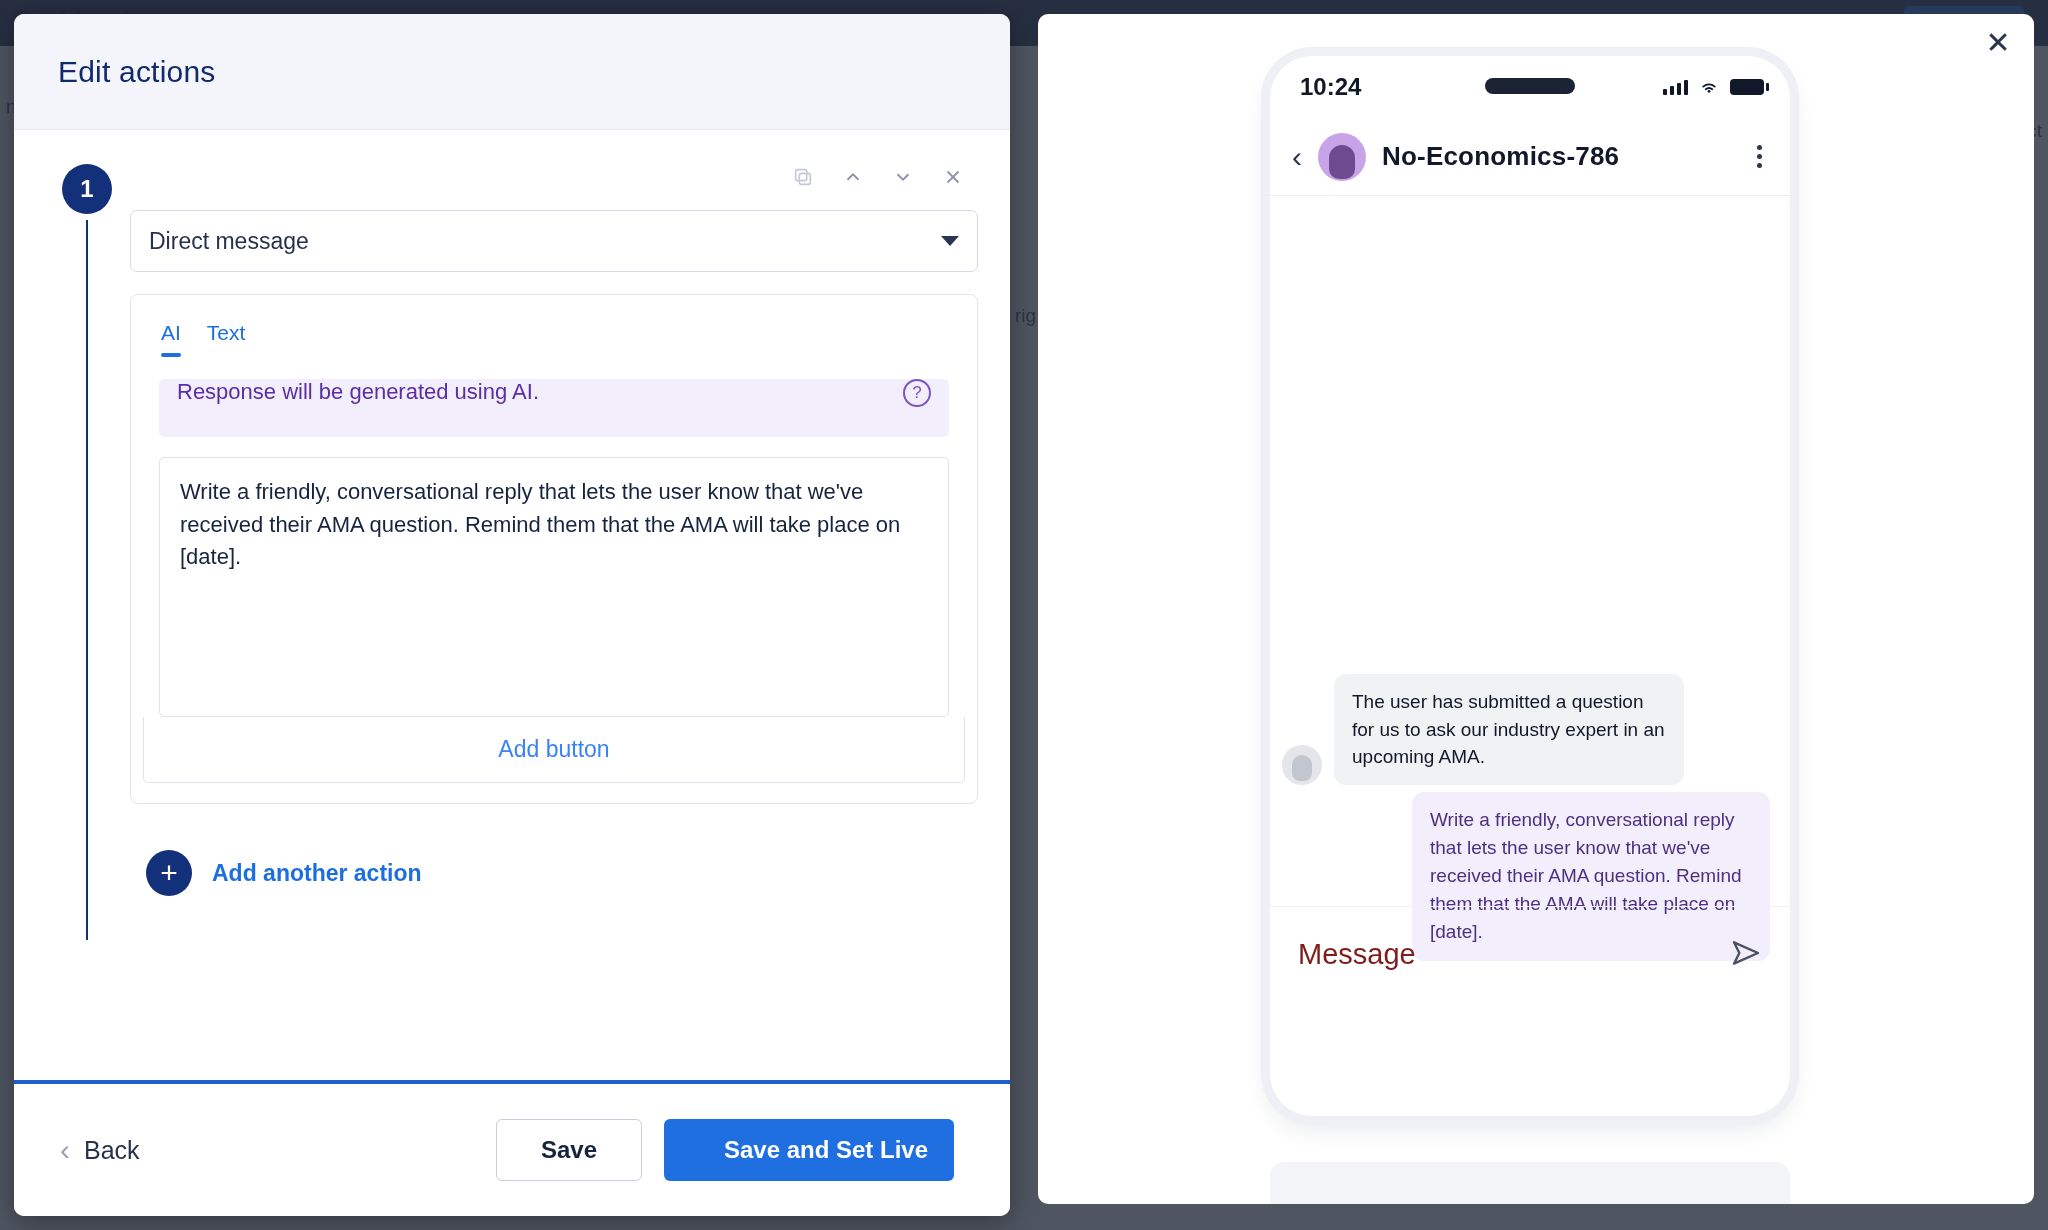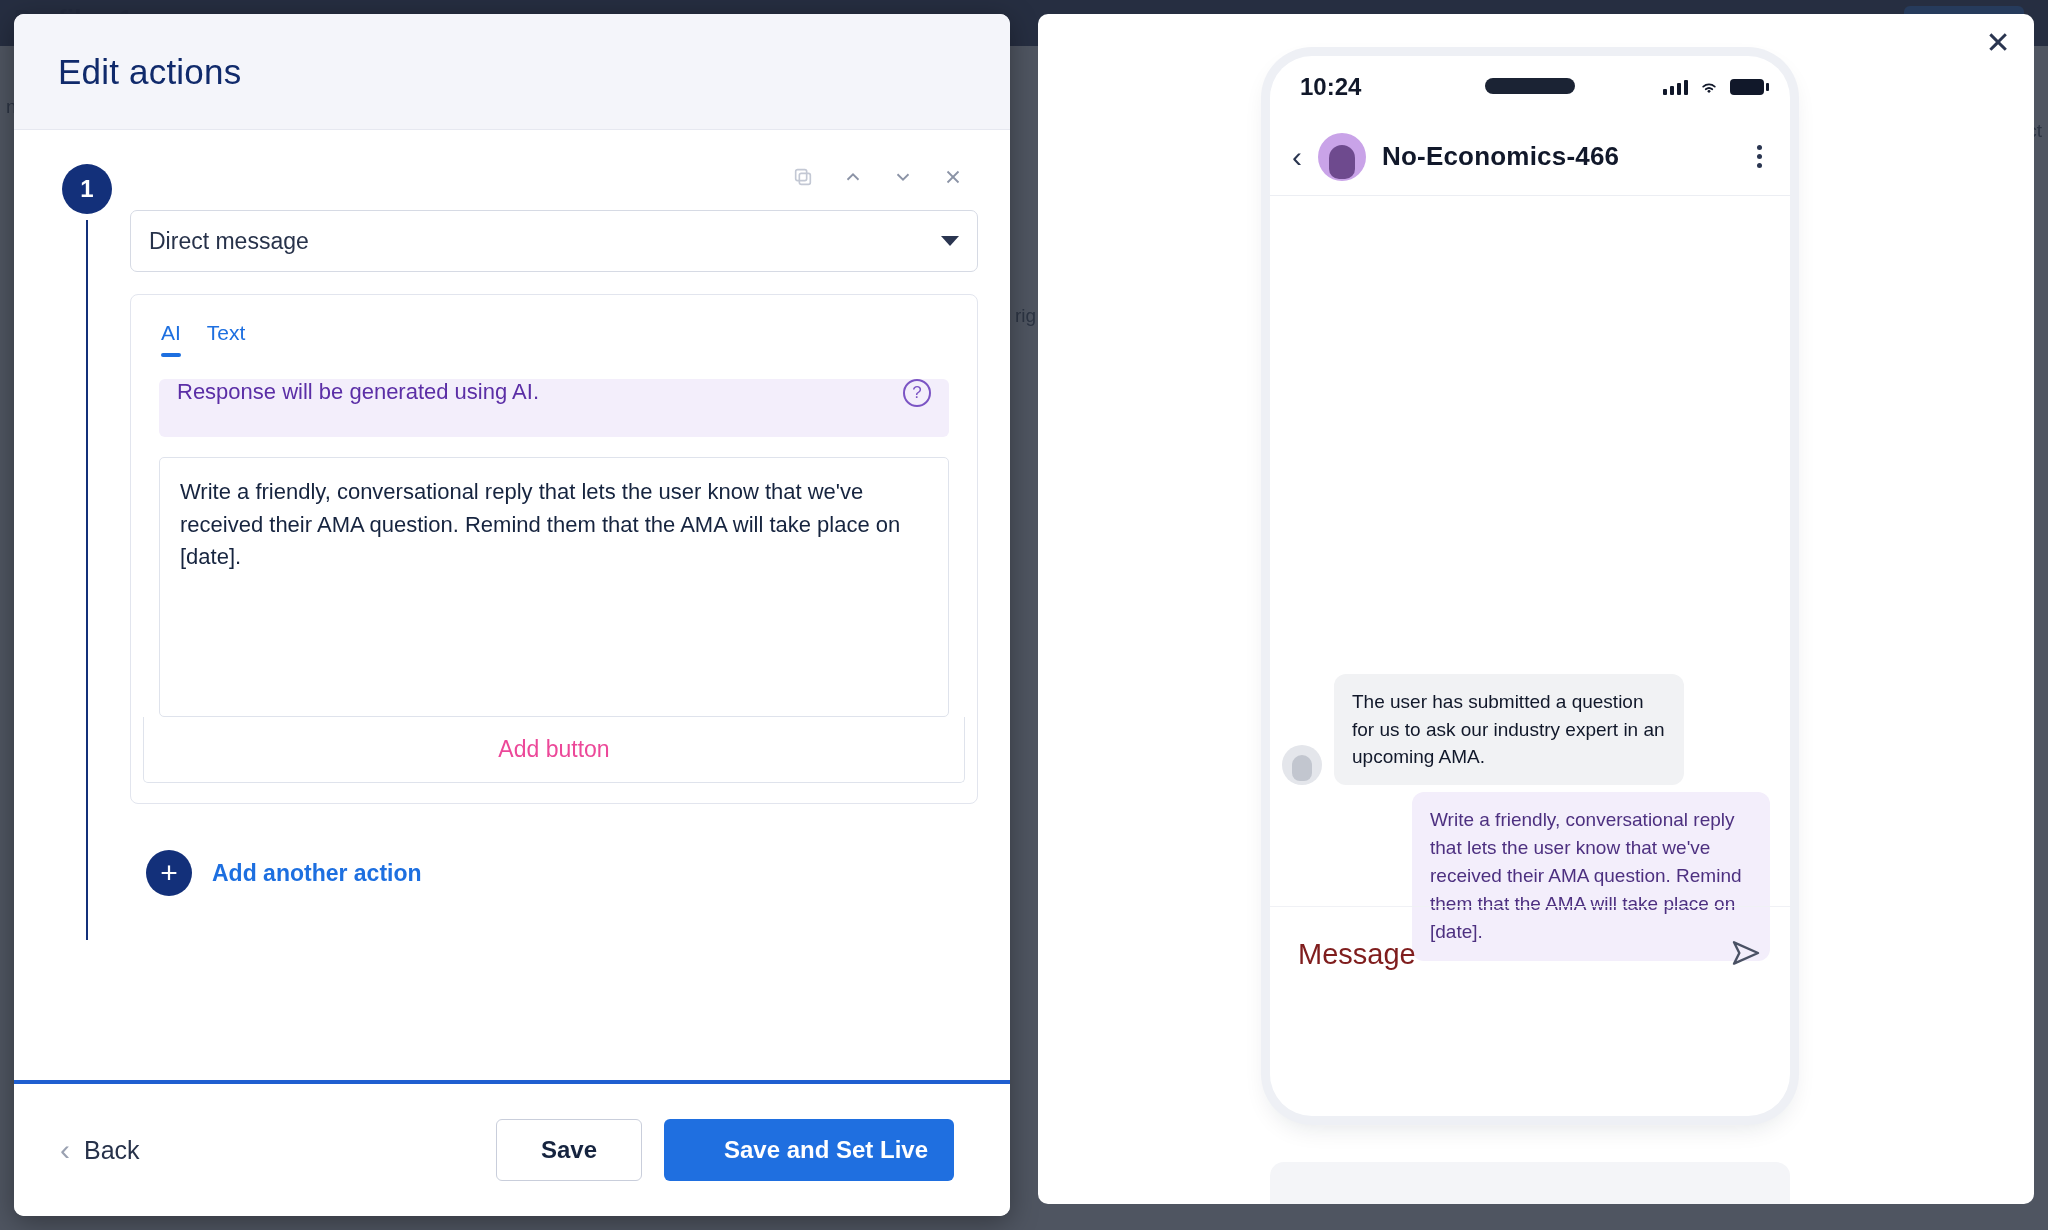--- a/index.html
+++ b/index.html
@@ -69,21 +69,21 @@
     overflow: hidden;
   }
   .modal-header {
     height: 116px;
     background: #f4f5fa;
     border-bottom: 1px solid #e6e8f0;
     display: flex; align-items: center;
     padding-left: 44px;
   }
   .modal-title {
-    font-size: 35px; color: #102a6b; font-weight: 400;
+    font-size: 30px; color: #102a6b; font-weight: 400;
     letter-spacing: .2px;
   }
   .modal-body {
     position: relative;
     height: 950px;
     padding: 0 32px;
     overflow: hidden;
   }
 
   
@@ -196,21 +196,21 @@
     color: #16243f;
     overflow: hidden;
   }
   .add-button {
     margin: 0 12px;
     border: 1px solid #dfe3ec;
     border-top: none;
     border-radius: 0 0 5px 5px;
     height: 66px;
     display: flex; align-items: center; justify-content: center;
-    font-size: 23px; color: #ec4899;
+    font-size: 23px; color: #3b82f6;
     cursor: pointer;
   }
 
   
   .add-action {
     display: flex; align-items: center; gap: 20px;
     margin-top: 46px;
     margin-left: 16px;
   }
   .add-circle {
@@ -507,21 +507,21 @@
             <path d="M5.5 8.5a10 10 0 0113 0" stroke="#11182a" stroke-width="2" fill="none" stroke-linecap="round"></path>
             <path d="M8.3 11.6a6 6 0 017.4 0" stroke="#11182a" stroke-width="2" fill="none" stroke-linecap="round"></path>
           </svg>
           <span class="battery"></span>
         </div>
       </div>
 
       <div class="phone-header">
         <span class="hdr-back">‹</span>
         <span class="hdr-avatar"></span>
-        <span class="hdr-name">No-Economics-466</span>
+        <span class="hdr-name">No-Economics-786</span>
         <span class="hdr-menu">
             <i></i>
             <i></i>
             <i></i>
           </span>
       </div>
 
       <div class="phone-thread">
 
         <div class="msg-in">

